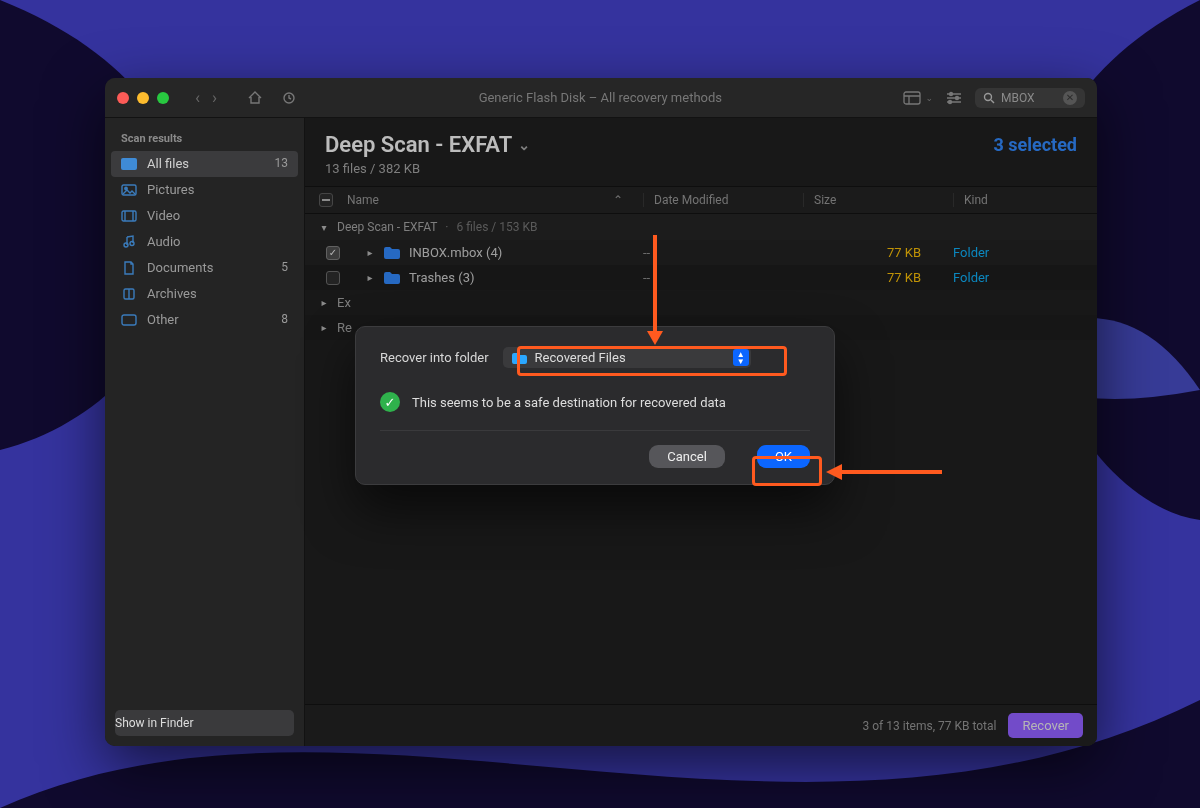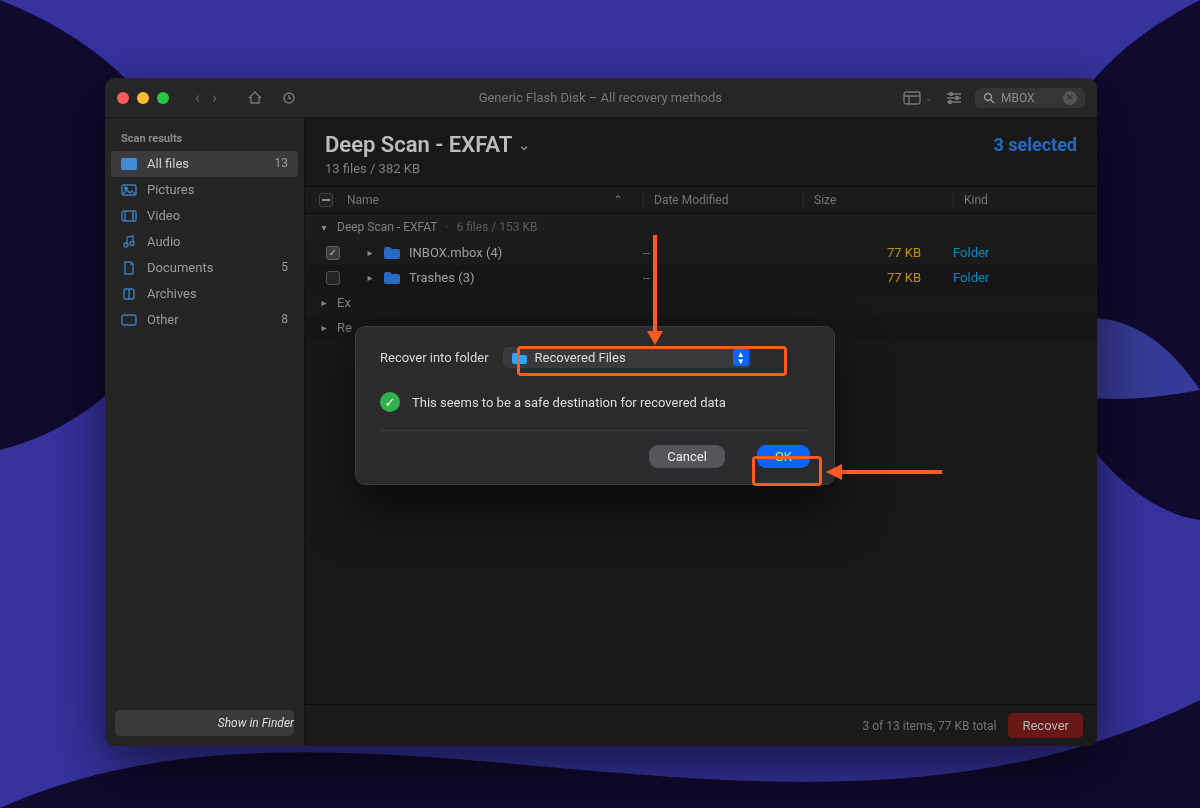--- a/index.html
+++ b/index.html
@@ -67,22 +67,22 @@
     display:flex; align-items:flex-start; gap:10px;
     padding:5px 16px; color:#9a9a9a; font-size:13px;
     cursor:default;
   }
   .sb-item.active { background:#3b3b3d; color:#d0d0d0; border-radius:4px; margin:0 6px; padding:5px 10px;}
   .sb-item .count { margin-left:auto; color:#9a9a9a; font-size:12px; }
   .sb-icon { width:16px; height:16px; display:flex; align-items:center; justify-content:center; color:#3f8bd6; }
   .sb-item:not(.active) .sb-icon { color:#3f8bd6; opacity:.85;}
   .sb-spacer { flex:1; }
   .sb-btn {
-    margin:10px; padding:6px 0; text-align:right;
-    background:#3a3a3c; color:#ddd; border-radius:5px; font-size:12px;font-style:italic;
+    margin:10px; padding:6px 0; text-align:left;
+    background:#3a3a3c; color:#ddd; border-radius:5px; font-size:12px;
   }
 
   
   .main { flex:1; display:flex; flex-direction:column; background:#1e1e1e; position:relative;}
   .main-header { padding:14px 20px 10px; display:flex; align-items:flex-start; }
   .mh-left { display:flex; flex-direction:column; gap:4px; flex:1;}
   .mh-title { color:#e6e6e6; font-size:22px; font-weight:600; display:flex; align-items:center; gap:6px;}
   .mh-title .chev { font-size:14px; color:#9a9a9a; }
   .mh-sub { color:#9a9a9a; font-size:13px; }
   .mh-selected { color:#2f80ed; font-size:18px; font-weight:700; padding-top:2px;}
@@ -126,21 +126,21 @@
   .row-stub { display:flex; align-items:center; gap:8px; padding:5px 14px; color:#9a9a9a; font-size:13px; }
 
   .status-bar {
     border-top:1px solid #121212;
     padding:8px 14px;
     display:flex; align-items:center; color:#8d8d8d; font-size:12px;
     background:#202020;
   }
   .status-bar .summary { margin-left:auto; margin-right:12px;}
   .recover-btn {
-    background:#7f1d1d; color:#ddd; padding:5px 14px;
+    background:#8b5cf6; color:#ddd; padding:5px 14px;
     border-radius:5px; font-size:13px;
   }
 
   
   .dim { position:absolute; inset:0; background:rgba(0,0,0,.18); }
   .modal {
     position:absolute;
     left:355px; top:326px;
     width:480px;
     background:#2b2b2d;
@@ -167,21 +167,21 @@
   }
   .hl-box { position:absolute; border:3px solid #ff5a1f; border-radius:4px; pointer-events:none; }
   .hl-dest { left:517px; top:346px; width:270px; height:30px; }
   .hl-ok   { left:752px; top:456px; width:70px; height:30px; }
 
   .modal-row2 { display:flex; align-items:center; gap:12px; margin-top:24px; padding-bottom:18px; border-bottom:1px solid #3a3a3c;}
   .ok-ic { width:20px; height:20px; border-radius:50%; background:#2fb24c; display:flex; align-items:center; justify-content:center; color:#fff; font-size:13px;}
   .modal-btns { display:flex; justify-content:flex-end; gap:10px; margin-top:14px;}
   .btn { padding:4px 18px; border-radius:9px; font-size:13px;margin-left:22px;}
   .btn-cancel { background:#56565a; color:#eee; }
-  .btn-ok { background:#0b66ff; color:#bef264; }
+  .btn-ok { background:#0b66ff; color:#ffffff; }
 
   
   .arrow { position:absolute; pointer-events:none; }
 
   
   svg { display:block; }
 </style>
 </head>
 <body>
 

